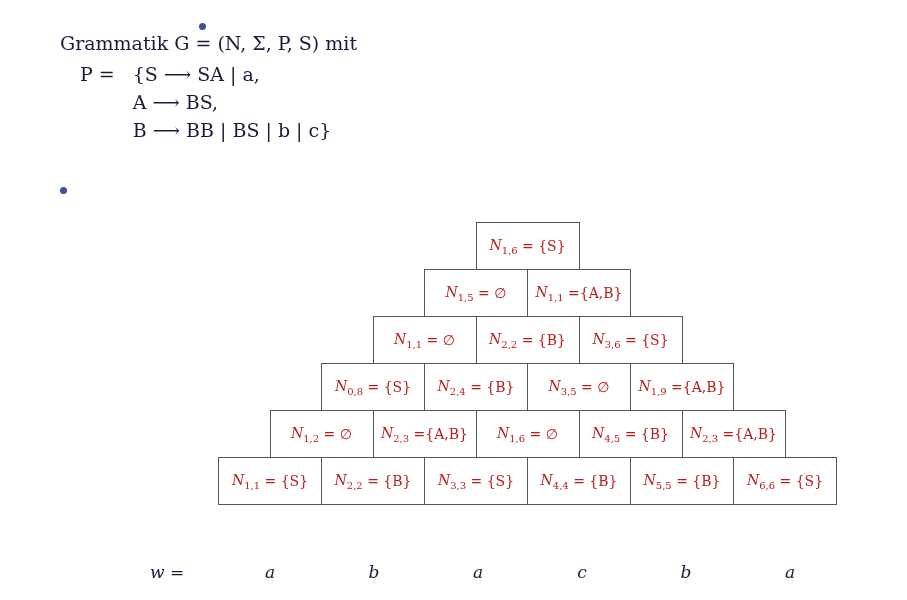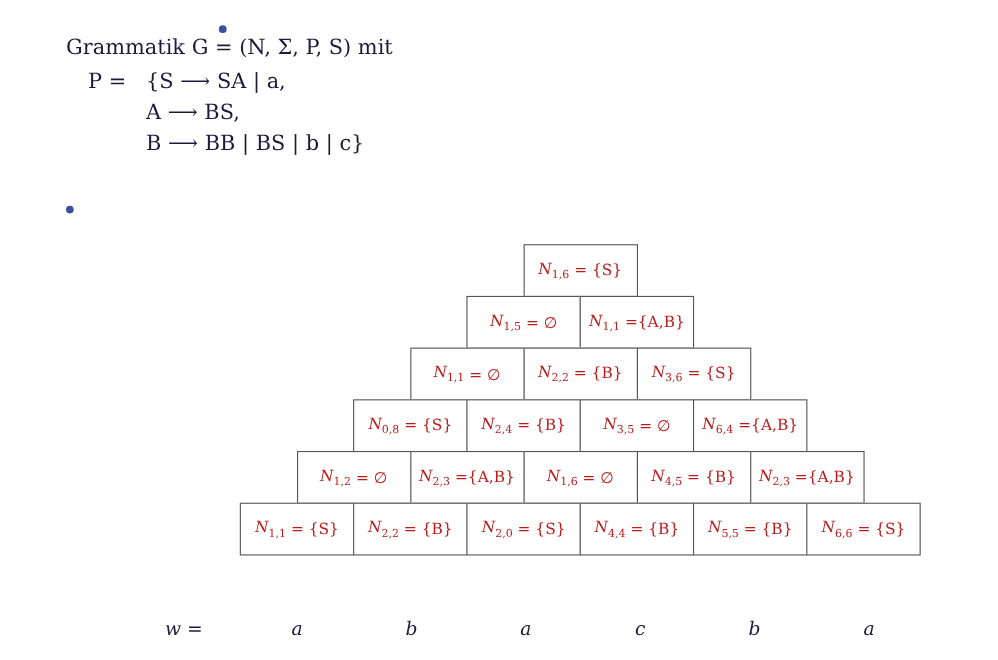--- a/index.html
+++ b/index.html
@@ -172,21 +172,21 @@
       </div>
       <div class="cell">
         <span class="lbl">N<sub>2,4</sub></span>
         <span>&nbsp;= {B}</span>
       </div>
       <div class="cell">
         <span class="lbl">N<sub>3,5</sub></span>
         <span>&nbsp;= ∅</span>
       </div>
       <div class="cell">
-        <span class="lbl">N<sub>6,4</sub></span>
+        <span class="lbl">N<sub>1,9</sub></span>
         <span>&nbsp;={A,B}</span>
       </div>
     </div>
     <div class="pyr-row">
       <div class="cell">
         <span class="lbl">N<sub>1,2</sub></span>
         <span>&nbsp;= ∅</span>
       </div>
       <div class="cell">
         <span class="lbl">N<sub>2,3</sub></span>
@@ -208,21 +208,21 @@
     <div class="pyr-row">
       <div class="cell">
         <span class="lbl">N<sub>1,1</sub></span>
         <span>&nbsp;= {S}</span>
       </div>
       <div class="cell">
         <span class="lbl">N<sub>2,2</sub></span>
         <span>&nbsp;= {B}</span>
       </div>
       <div class="cell">
-        <span class="lbl">N<sub>2,0</sub></span>
+        <span class="lbl">N<sub>3,3</sub></span>
         <span>&nbsp;= {S}</span>
       </div>
       <div class="cell">
         <span class="lbl">N<sub>4,4</sub></span>
         <span>&nbsp;= {B}</span>
       </div>
       <div class="cell">
         <span class="lbl">N<sub>5,5</sub></span>
         <span>&nbsp;= {B}</span>
       </div>

